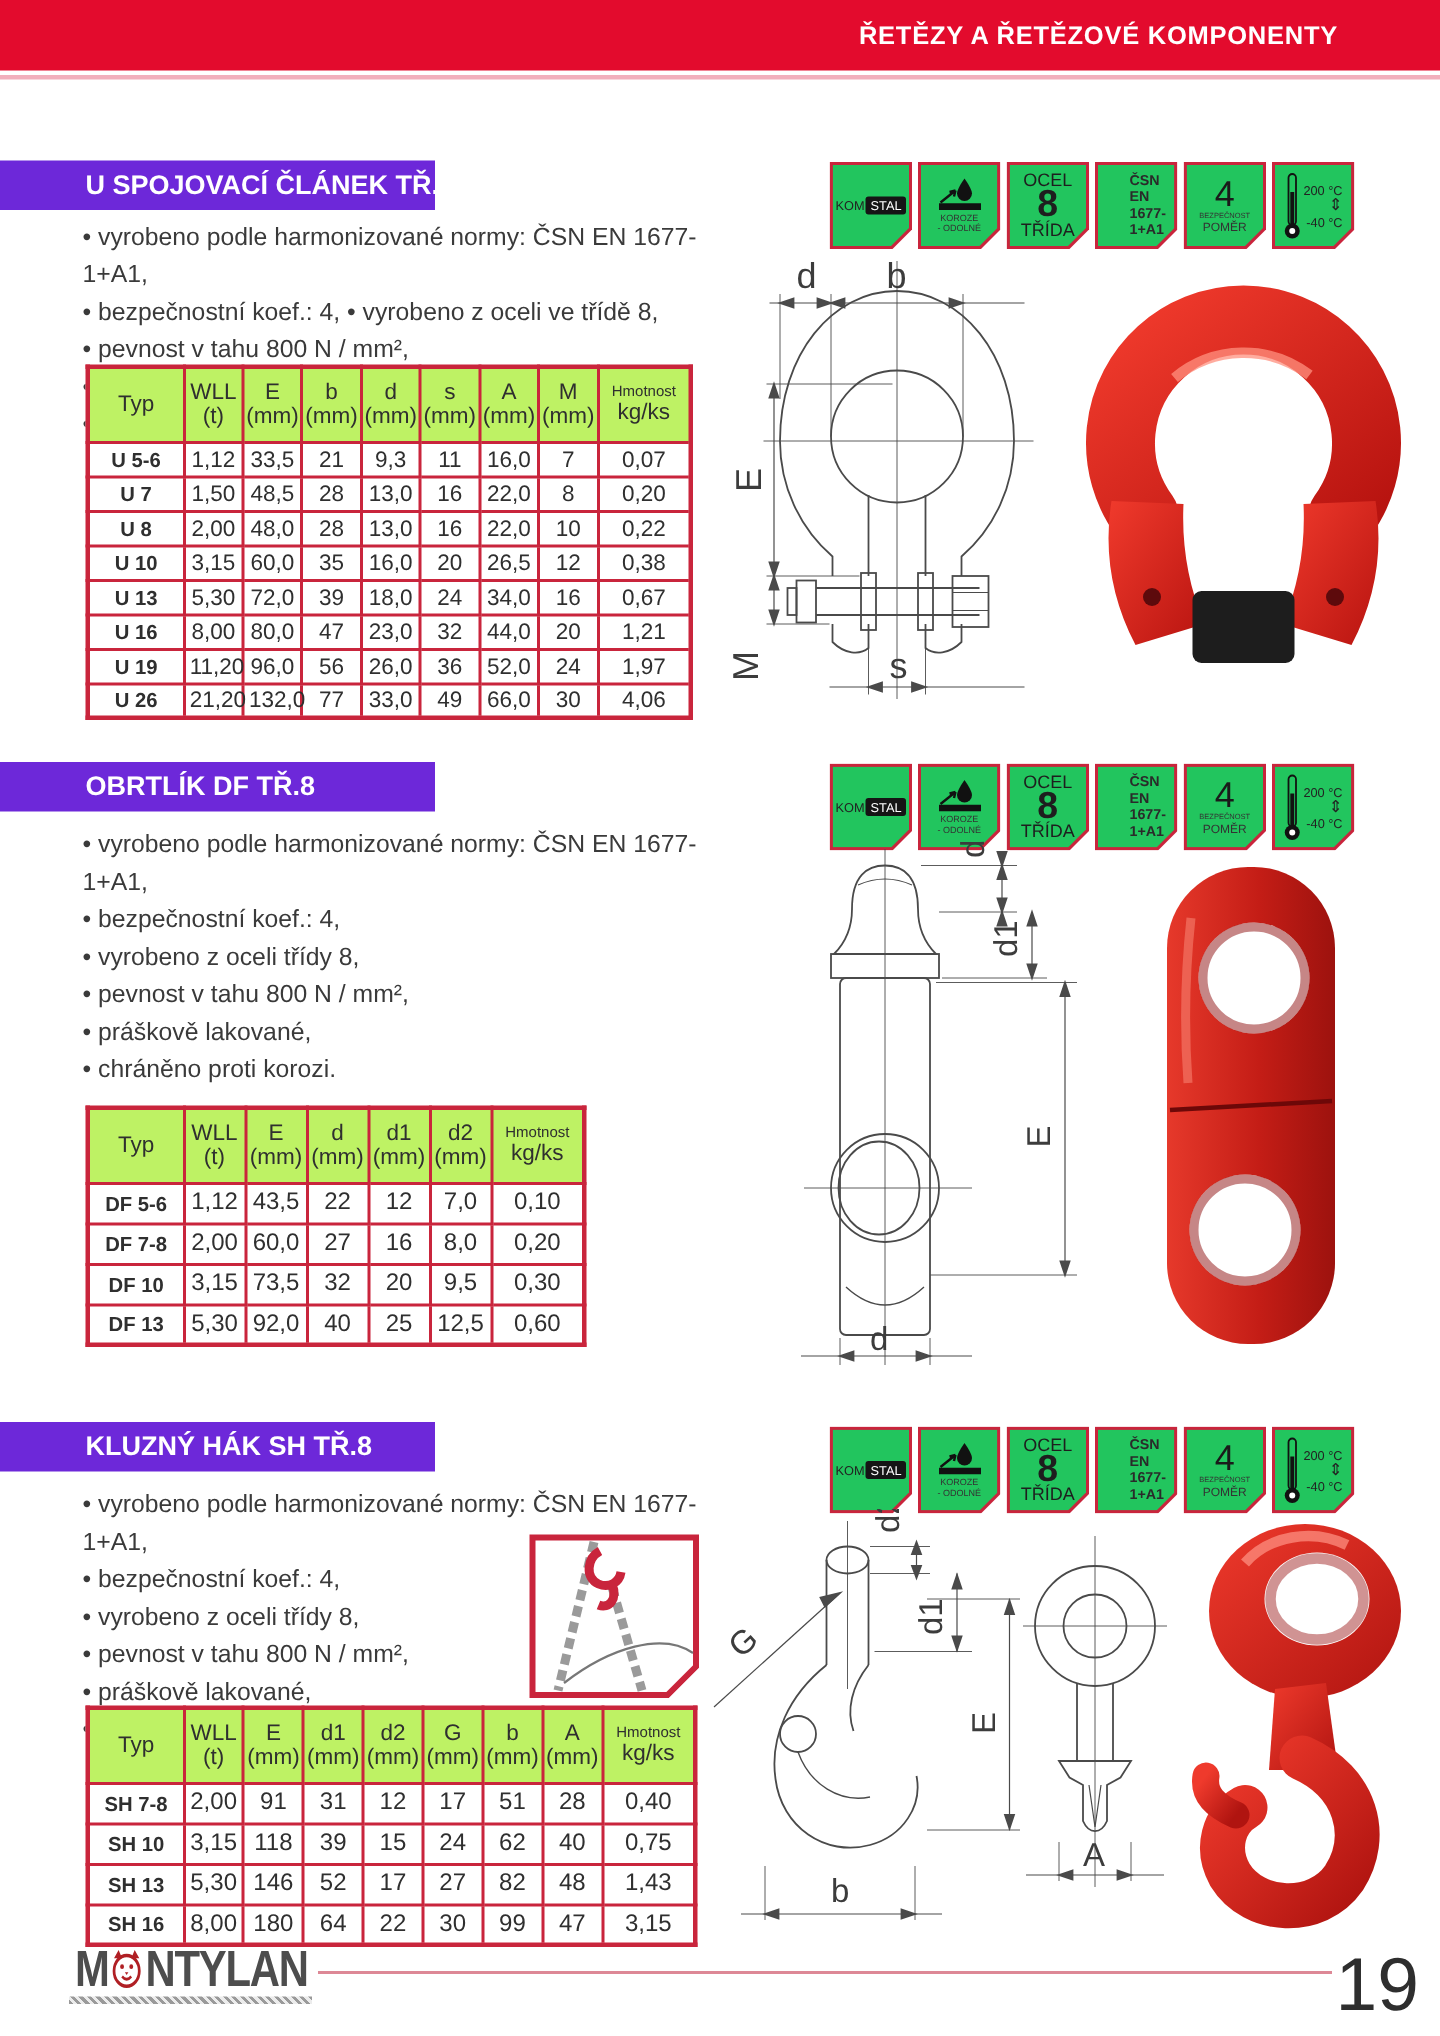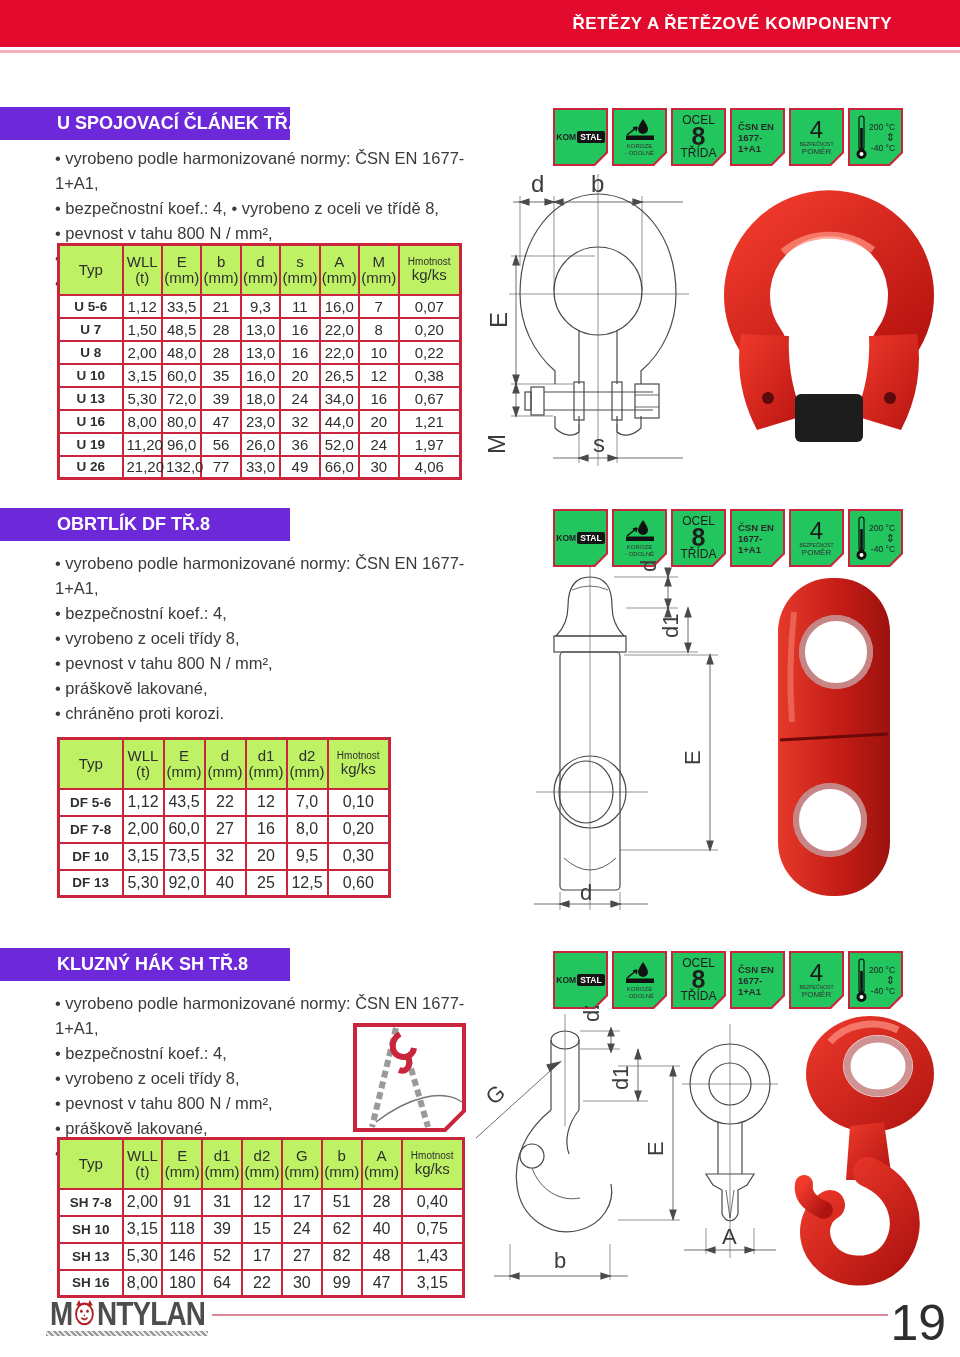--- a/index.html
+++ b/index.html
@@ -39,27 +39,27 @@
   .tablebox td.row-label { font-weight:bold; font-size:13.5px; }
 
   
   .badge-strip { position:absolute; display:flex; gap:4px; }
   .bs1{ left:553px; top:108px; } .bs2{ left:553px; top:509px; } .bs3{ left:553px; top:951px; }
   .badge { width:55px; height:58px; background:#c9253c; padding:2px;
            clip-path:polygon(0 0,100% 0,100% calc(100% - 13px),calc(100% - 13px) 100%,0 100%); }
   .badge-in { width:100%; height:100%; background:#22c55e; overflow:hidden; text-align:center; color:#1e1e1e;
               clip-path:polygon(0 0,100% 0,100% calc(100% - 12px),calc(100% - 12px) 100%,0 100%);
               display:flex; flex-direction:column; align-items:center; justify-content:center; }
-  .komstal { display:flex; align-items:center; gap:1px; font-weight:bold; font-size:8.5px; color:#222; }
+  .komstal { display:flex; align-items:center; gap:1px; font-weight:normal; font-size:8.5px; color:#222; }
   .komstal .stal { background:#151515; color:#fff; padding:1px 3px; border-radius:2px; }
   .tiny  { font-size:6px; line-height:7px; color:#333; }
   .ocel-top { font-size:12px; line-height:11px; }
   .ocel-num { font-size:25px; font-weight:bold; line-height:21px; }
   .ocel-bot { font-size:12px; line-height:13px; }
-  .csn { align-items:flex-start; text-align:left; padding-left:6px; font-size:9.5px; line-height:11px; font-weight:bold; color:#2a2a2a; }
+  .csn { align-items:flex-start; text-align:left; padding-left:21px; font-size:9.5px; line-height:11px; font-weight:bold; color:#2a2a2a; }
   .ratio-num { font-size:24px; line-height:22px; color:#1a1a1a; }
   .ratio-l1 { font-size:5px; line-height:6px; color:#333; }
   .ratio-l2 { font-size:8px; line-height:9px; color:#333; }
   .temp { flex-direction:row; gap:2px;text-align:right; }
   .temp-txt { font-size:8.5px; line-height:10px; color:#222; }
   .updown { font-size:11px; line-height:11px; }
 
   
   .absbox { position:absolute; }
   .d1{ left:483px; top:166px; } .p1{ left:705px; top:186px; }

